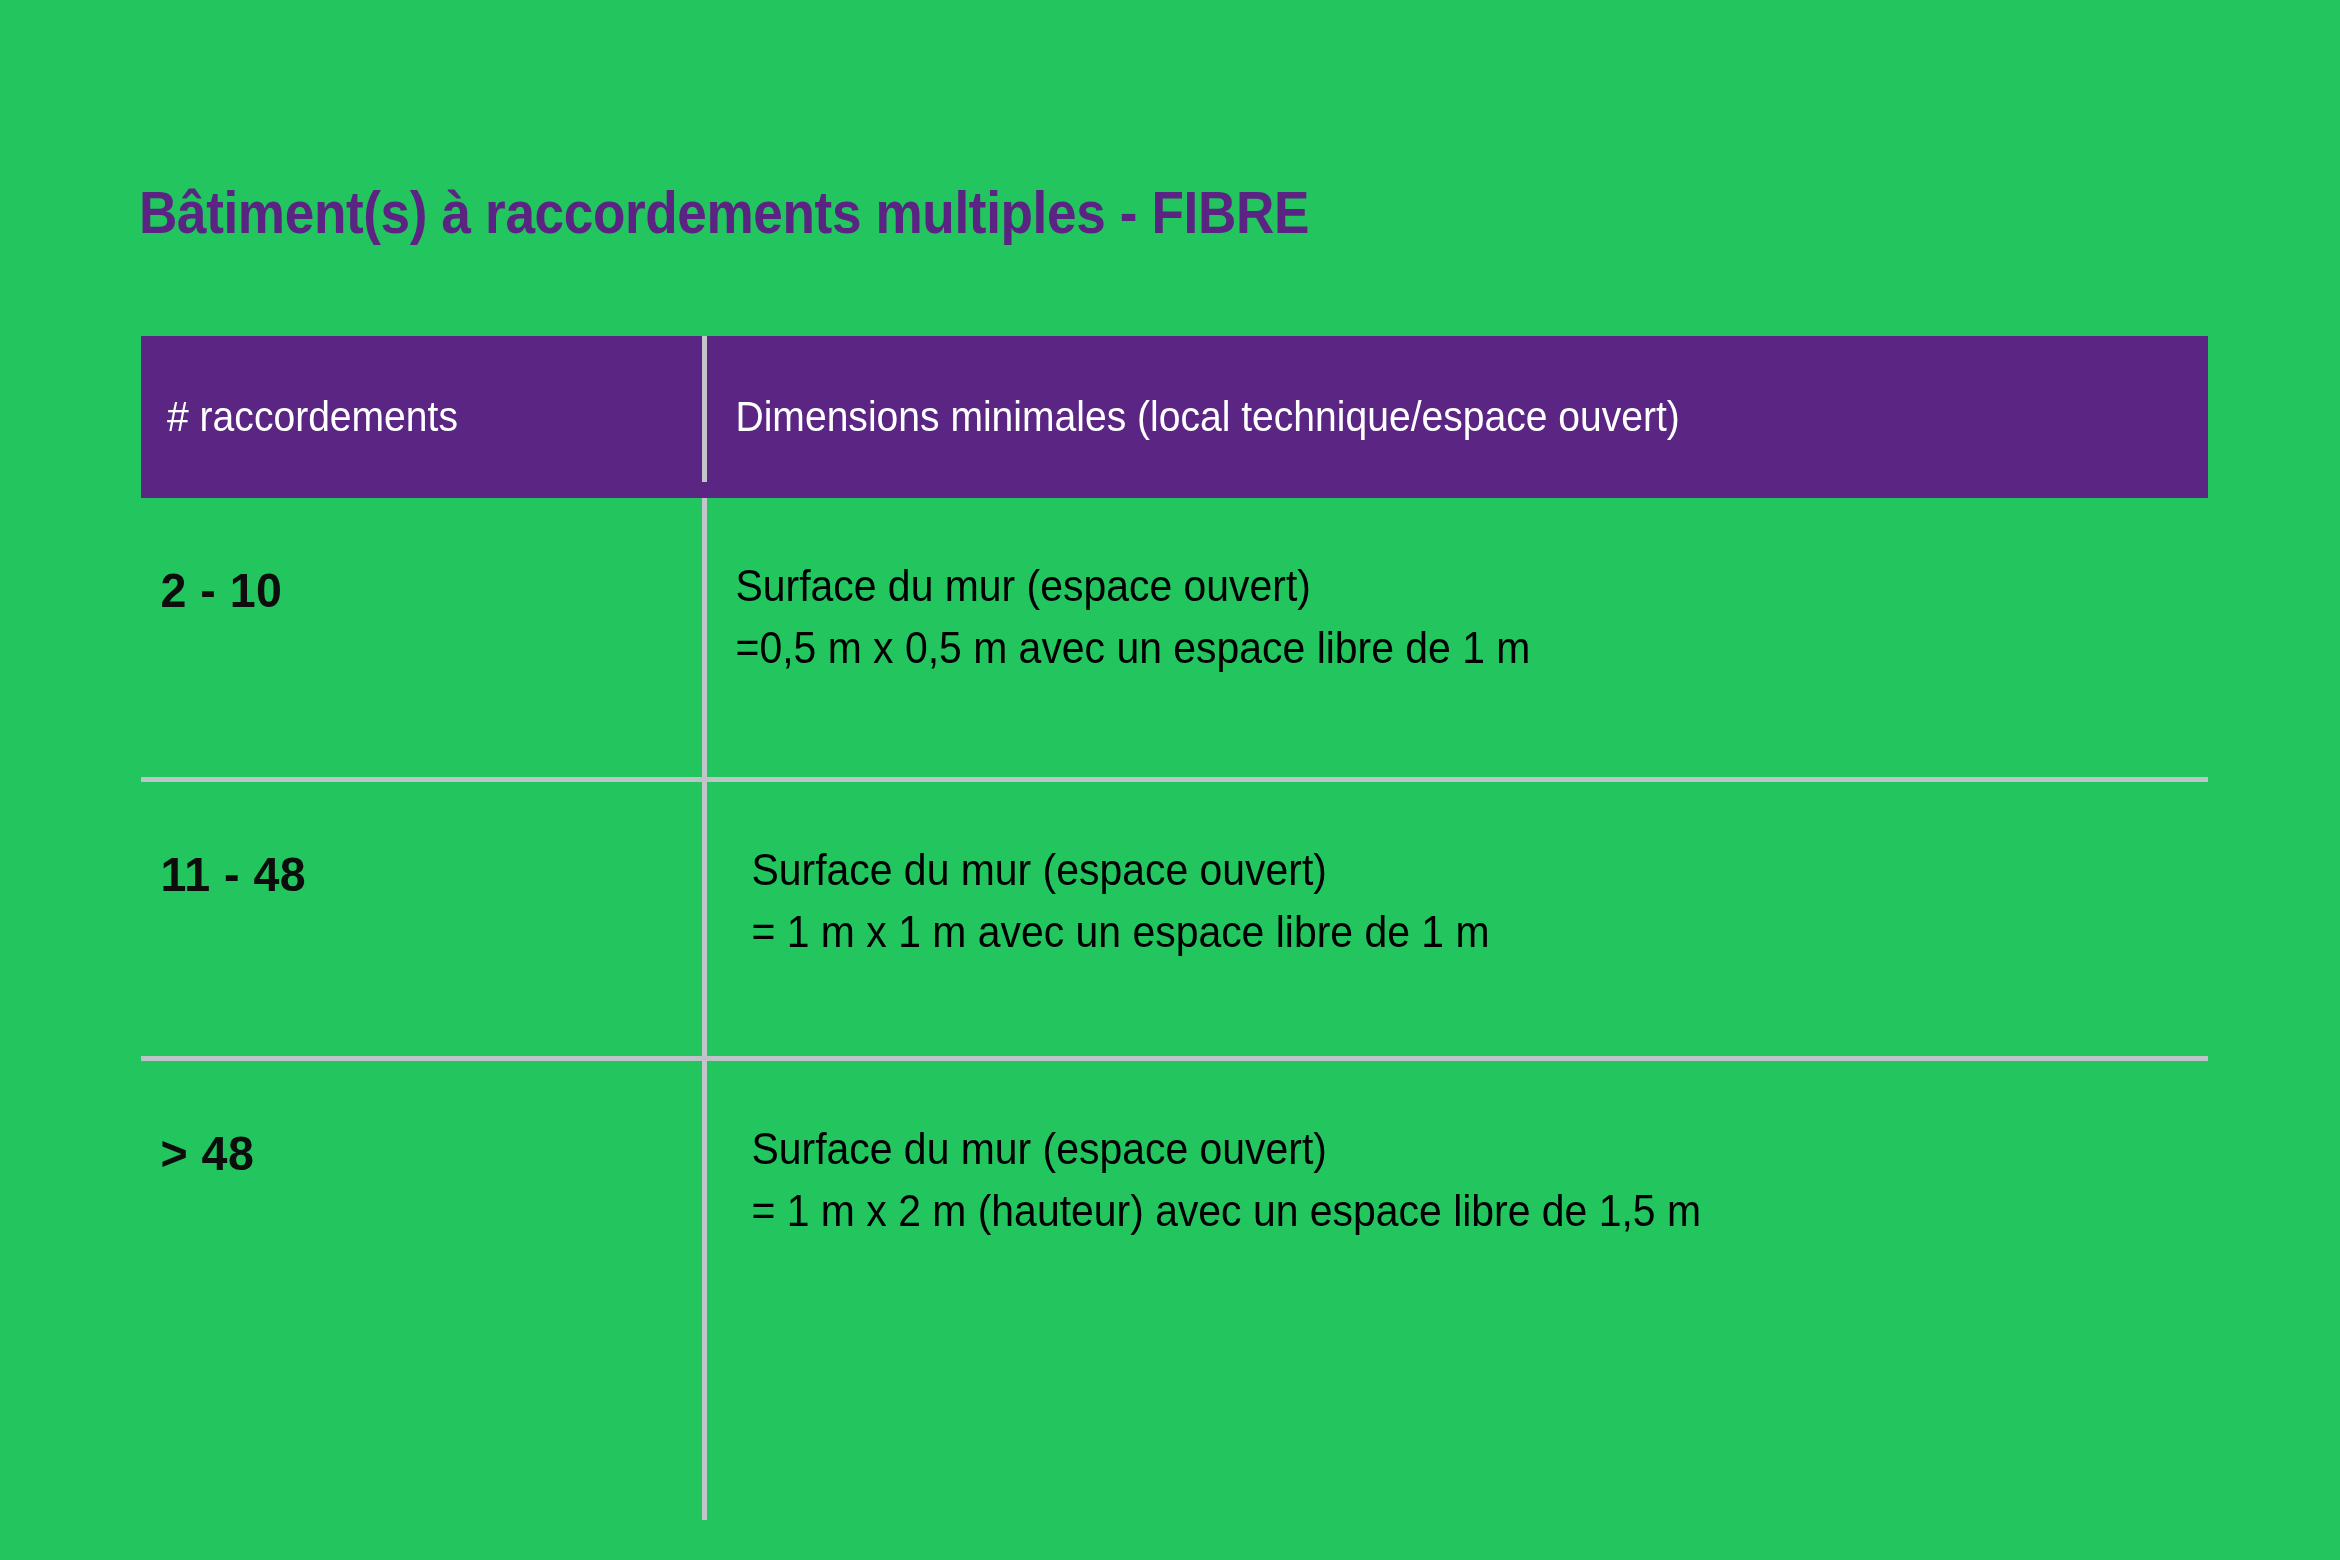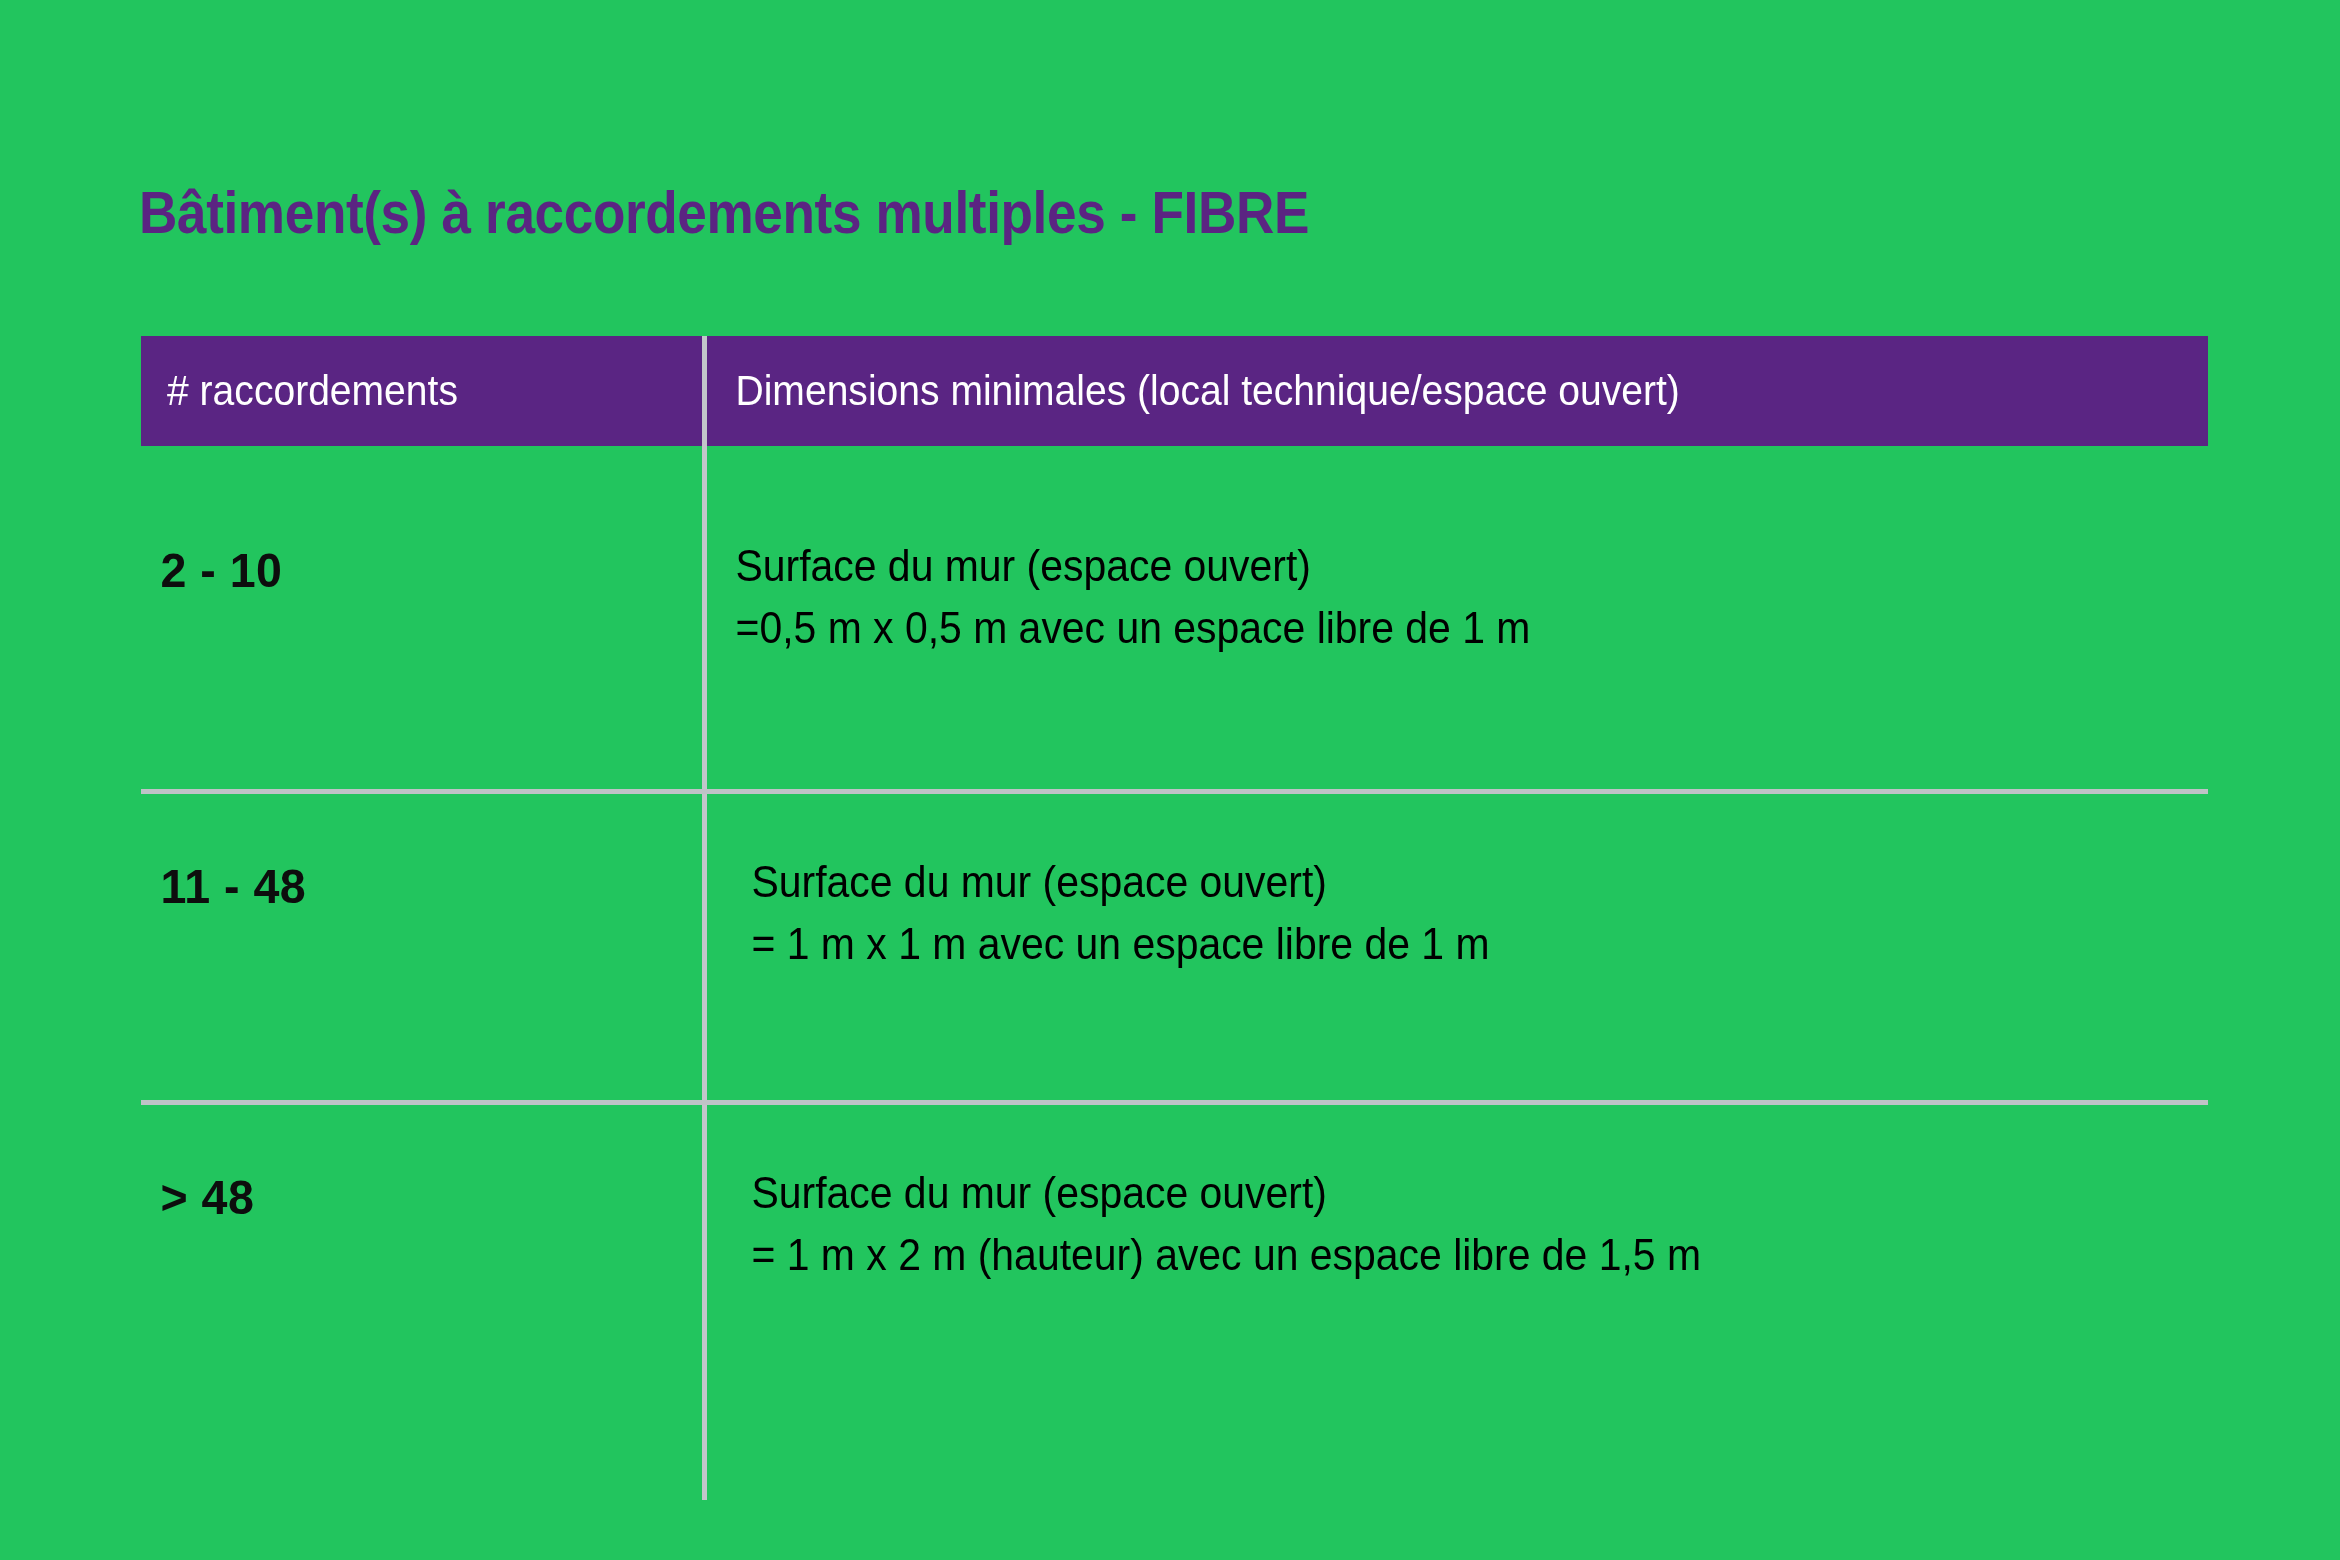--- a/index.html
+++ b/index.html
@@ -40,21 +40,21 @@
   .table {
     position: absolute;
     left: 141px;
     top: 336px;
     width: 2067px;
   }
 
   
   .thead {
     position: relative;
-    height: 110px;
+    height: 162px;
     background: #5A2583;
     display: flex;
     align-items: center;
   }
   .th {
     color: #ffffff;
     font-size: 42px;
     line-height: 1.15;
     font-weight: 400;
     transform: scaleX(0.93);
@@ -82,21 +82,20 @@
   
   .tbody {
     position: relative;
   }
   .row {
     position: relative;
     display: flex;
     align-items: flex-start;
     min-height: 279px;
     box-sizing: border-box;
-    margin-top: 32px;
   }
   .row-sep {
     border-top: 5.9px solid #BFC3C7;
     gap: 16px;
   }
 
   .cell-num {
     width: 561px;
     box-sizing: border-box;
     padding-left: 20.5px;

